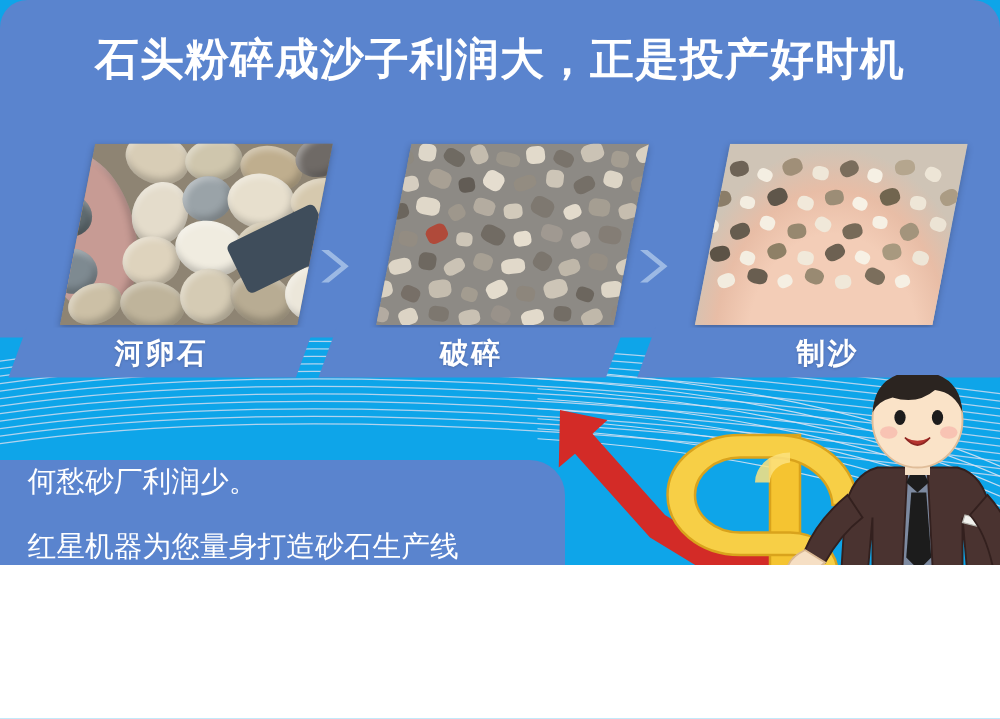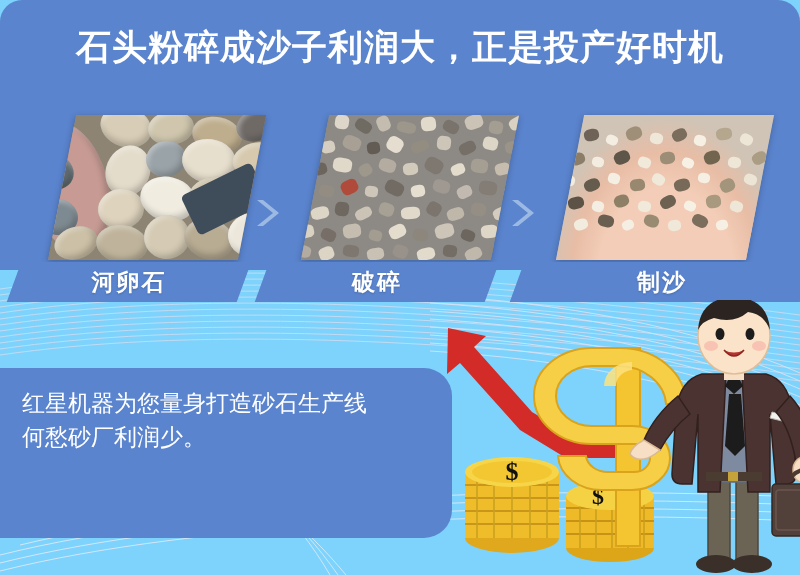--- a/index.html
+++ b/index.html
@@ -1,22 +1,22 @@
 <!DOCTYPE html>
 <html><head>
 <meta charset="utf-8">
 <style>
   html,body{margin:0;padding:0;background:#fff;}
   body{font-family:"Liberation Sans","DejaVu Sans",sans-serif;}
 
   #poster{
     position:relative;
-    width:800px;height:575px;
+    width:800px;height:452px;
     overflow:hidden;
-    background:#7dd3fc;
+    background:#0ea5e9;
   }
 
   
   .bg-lines{
     position:absolute;left:0;top:255px;width:800px;height:320px;
     overflow:hidden;pointer-events:none;
   }
   .bg-lines svg{display:block;}
 
   
@@ -449,17 +449,17 @@
         <ellipse cx="291" cy="46" rx="7" ry="5" fill="#f7b8ac" opacity=".75"></ellipse>
         <ellipse cx="339" cy="46" rx="7" ry="5" fill="#f7b8ac" opacity=".75"></ellipse>
 
         <path d="M304,50 q10,12 20,0 q-10,5 -20,0 z" fill="#b5342f"></path>
         <path d="M304,50 q10,12 20,0" fill="none" stroke="#8c2622" stroke-width="1.5"></path>
       </g>
     </svg>
   </div>
 
   <div class="text-panel">
+    <div class="line l2">何愁砂厂利润少。</div>
     <div class="line l3">红星机器为您量身打造砂石生产线</div>
-    <div class="line l2">何愁砂厂利润少。</div>
   </div>
 
 </div>
 
 </body></html>

